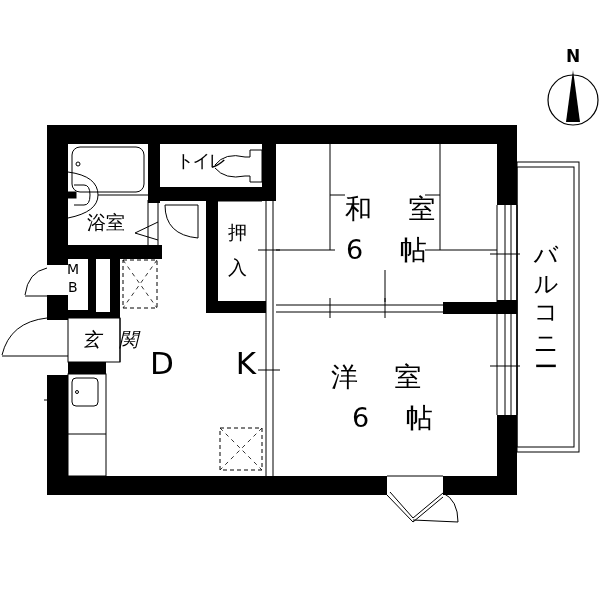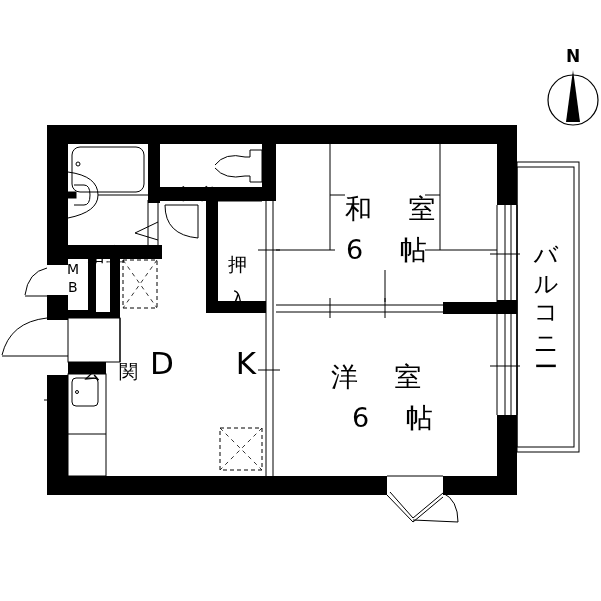--- a/index.html
+++ b/index.html
@@ -1,20 +1,20 @@
 <!DOCTYPE html>
 <html><head>
 <meta charset="utf-8">
 <style>
   html, body { margin:0; padding:0; background:#fff; }
   body { width:601px; height:601px; position:relative; overflow:hidden; font-family:"DejaVu Sans", sans-serif; }
   svg { position:absolute; left:0; top:0; }
   .lbl { position:absolute; color:#000; font-family:"DejaVu Sans", sans-serif; line-height:1; white-space:nowrap; }
   .room-lg { font-size:27px; letter-spacing:14px;text-align:center; }
-  .room-sm { font-size:19px;margin-top:32px; }
+  .room-sm { font-size:19px; }
   .dk { font-size:31px; letter-spacing:26px; }
   .vert { writing-mode:vertical-rl; font-size:24px; letter-spacing:4px; }
   .north { font-size:17px; font-weight:bold; }
 </style>
 </head>
 <body>
 
 <svg width="601" height="601" viewBox="0 0 601 601" xmlns="http://www.w3.org/2000/svg">
 
   <g fill="#000">
@@ -173,18 +173,18 @@
 <span class="lbl room-lg" style="left:352px;top:404px;">6 帖</span>
 
 <span class="lbl dk" style="left:150px;top:348px;">D K</span>
 
 <span class="lbl room-sm" style="left:87px;top:213px;font-family:Liberation Serif, serif;">浴室</span>
 <span class="lbl room-sm" style="left:176px;top:152px;font-size:18px;letter-spacing:-2px;">トイレ</span>
 
 <span class="lbl room-sm" style="left:228px;top:223px;">押</span>
 <span class="lbl room-sm" style="left:228px;top:258px;">入</span>
 
-<span class="lbl room-sm" style="left:82px;top:330px;letter-spacing:6px;">玄 関</span>
+<span class="lbl room-sm" style="left:82px;top:330px;letter-spacing:6px;font-style:italic;">玄 関</span>
 
 <span class="lbl" style="left:67px;top:262px;font-size:14px;">M</span>
 <span class="lbl" style="left:68px;top:280px;font-size:14px;">B</span>
 
 <span class="lbl vert" style="left:534px;top:228px;">バルコニー</span>
 
 </body></html>

